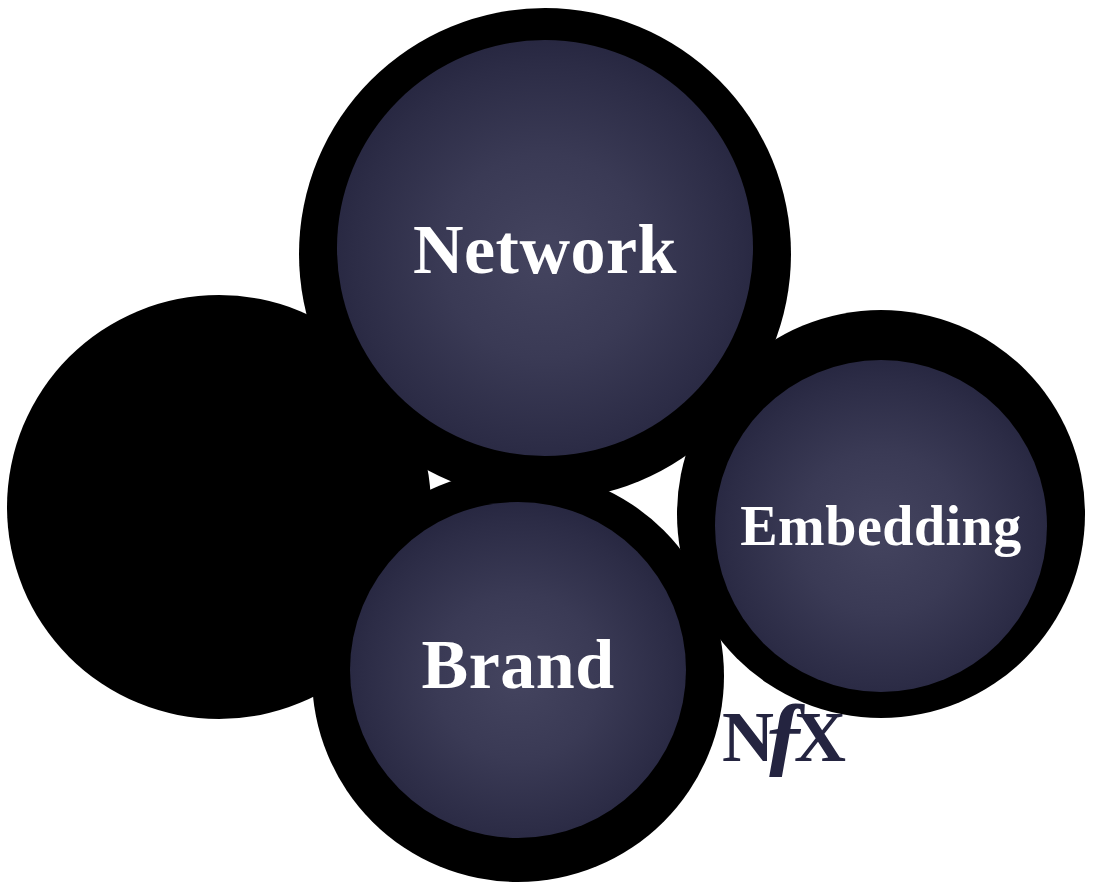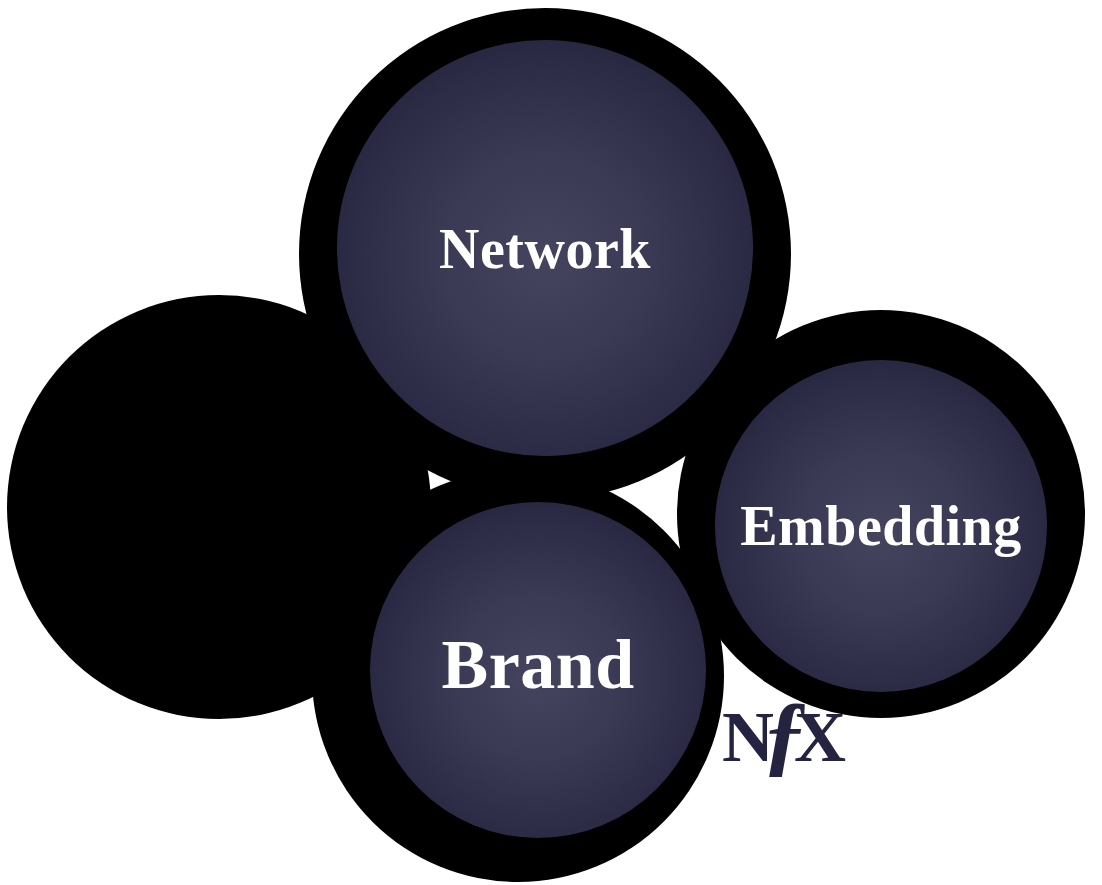--- a/index.html
+++ b/index.html
@@ -46,27 +46,27 @@
     background: radial-gradient(circle at 50% 52%,
       #44445f 0%,
       #3a3a55 34%,
       #2c2c46 64%,
       #1f1f38 87%,
       #18182f 100%);
   }
   .sphere-network   { left: 337px; top:  40px; width: 416px; height: 416px; }
   .sphere-scale     { left:  38px; top: 320px; width: 362px; height: 362px; }
   .sphere-embedding { left: 715px; top: 360px; width: 332px; height: 332px; }
-  .sphere-brand     { left: 370px; top: 502px; width: 336px; height: 336px; align-items: center; }
+  .sphere-brand     { left: 350px; top: 502px; width: 336px; height: 336px; align-items: center; }
 
   .lbl {
     display: block;
     letter-spacing: 0.5px;
   }
-  .lbl-network   { font-size: 56px; line-height: 1.35; margin-top: 4px; }
+  .lbl-network   { font-size: 70px; line-height: 1.35; margin-top: 4px; }
   .lbl-network span { display: block; }
   .lbl-scale     { font-size: 70px; }
   .lbl-embedding { font-size: 56px; }
   .lbl-brand     { font-size: 70px; margin-top: -10px; }
 
   
   .logo {
     position: absolute;
     left: 722px;
     top: 684px;

